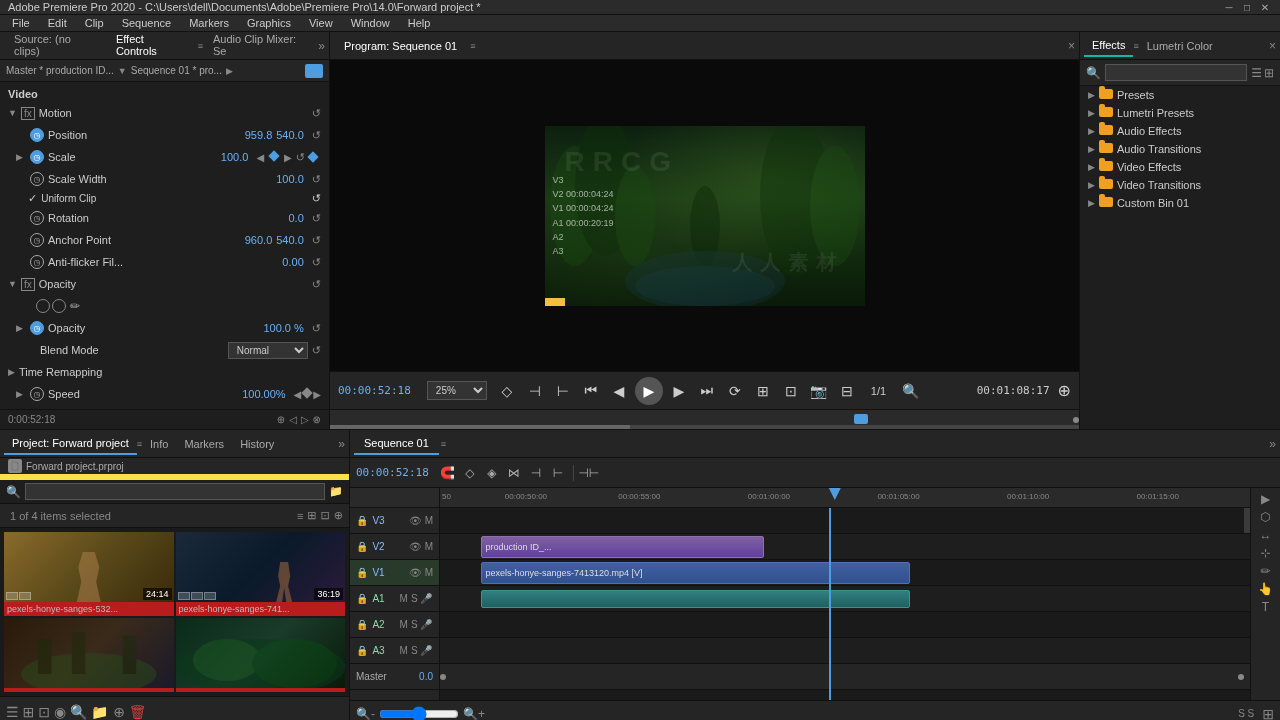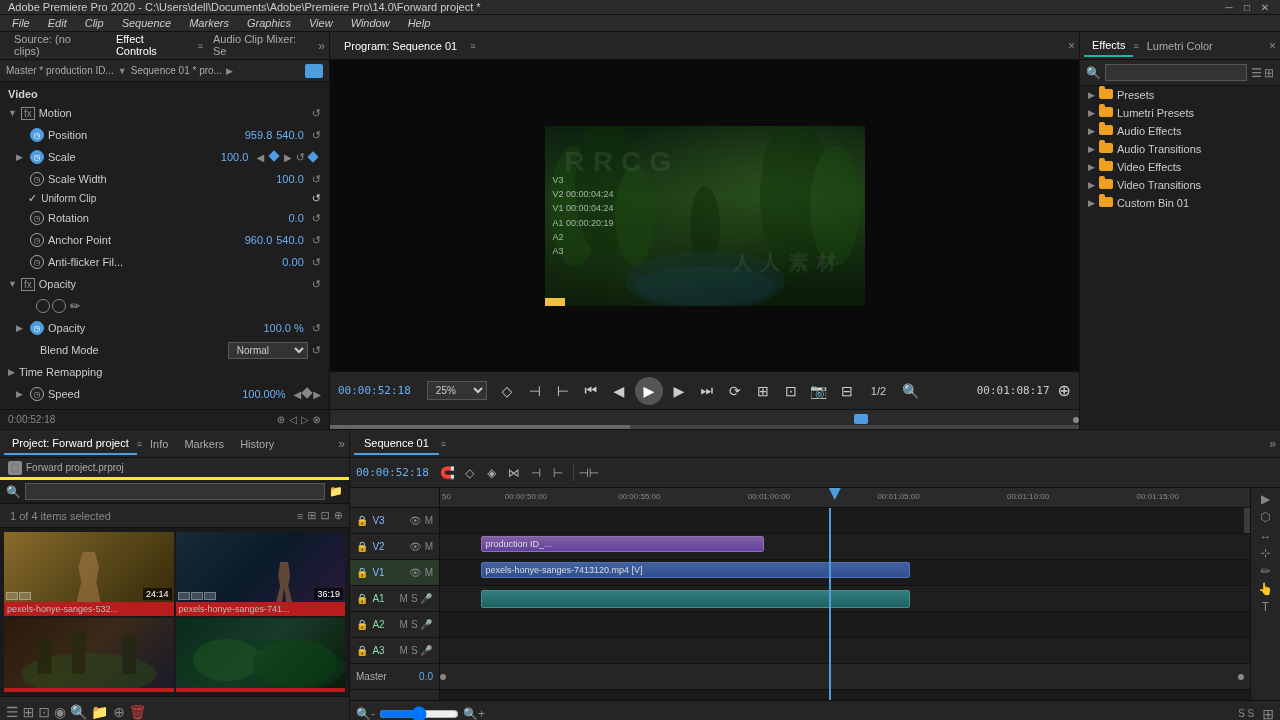--- a/index.html
+++ b/index.html
@@ -40,21 +40,20 @@
       padding: 0 4px;
       border-bottom: 1px solid #111;
       gap: 2px;
     }
     .menu-item {
       padding: 2px 8px;
       cursor: pointer;
       font-size: 11px;
       color: #ccc;
       border-radius: 2px;
-      font-style: italic;
     }
 
     
     #main-layout {
       display: flex;
       height: calc(720px - 44px - 36px);
     }
 
     
     #left-panel {
@@ -397,21 +396,21 @@
       color: #aaa;
       cursor: pointer;
     }
     .project-tab.active { color: #fff; border-bottom: 2px solid #4d9de0; }
 
     .project-file-info {
       display: flex;
       align-items: center;
       padding: 3px 8px;
       background: #252525;
-      border-bottom: 3px solid #fde047;
+      border-bottom: 6px solid #fde047;
       font-size: 10px;
       color: #aaa;
       height: 22px;
     }
     .project-file-icon { 
       width: 14px; height: 14px; margin-right: 4px;
       background: #888; border-radius: 2px;
       display: flex; align-items: center; justify-content: center;
       font-size: 8px; color: #fff;
     }
@@ -605,21 +604,21 @@
     }
     .track-row.v3-row { background: #1a1a1a; }
     .track-row.v2-row { background: #1e1e1e; }
     .track-row.v1-row { background: #1a1a1a; }
     .track-row.a1-row { background: #1e1e1e; }
     .track-row.a2-row { background: #1a1a1a; }
     .track-row.a3-row { background: #1e1e1e; }
 
     .clip {
       position: absolute;
-      height: 16px;
+      height: 22px;
       top: 2px;
       border-radius: 2px;
       display: flex;
       align-items: center;
       padding: 0 4px;
       font-size: 9px;
       overflow: hidden;
       white-space: nowrap;
     }
     .clip-purple {
@@ -919,21 +918,21 @@
         <span class="ctrl-btn">⏮</span>
         <span class="ctrl-btn">◀</span>
         <div class="play-btn">▶</div>
         <span class="ctrl-btn">▶</span>
         <span class="ctrl-btn">⏭</span>
         <span class="ctrl-btn">⟳</span>
         <span class="ctrl-btn">⊞</span>
         <span class="ctrl-btn">⊡</span>
         <span class="ctrl-btn">📷</span>
         <span class="ctrl-btn">⊟</span>
-        <span class="playhead-fraction">1/2</span>
+        <span class="playhead-fraction">1/1</span>
         <span class="playhead-magnify">🔍</span>
         <span class="playhead-info">00:01:08:17</span>
         <span class="add-btn">⊕</span>
       </div>
 
       <div class="timeline-scrubber">
         <div class="scrubber-bar">
           <div class="scrubber-progress"></div>
         </div>
 

